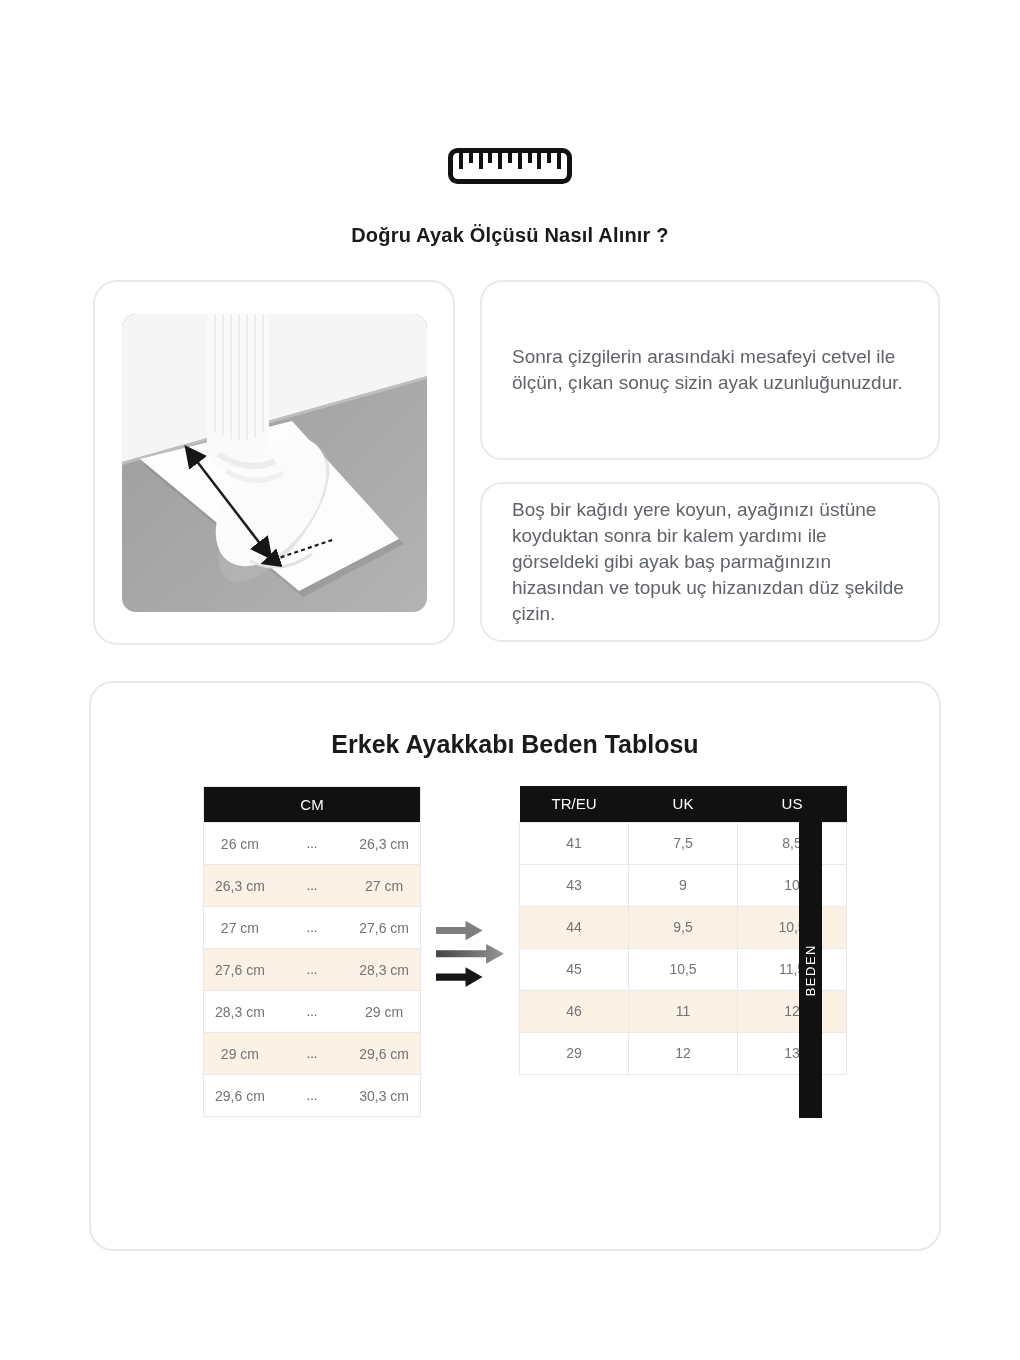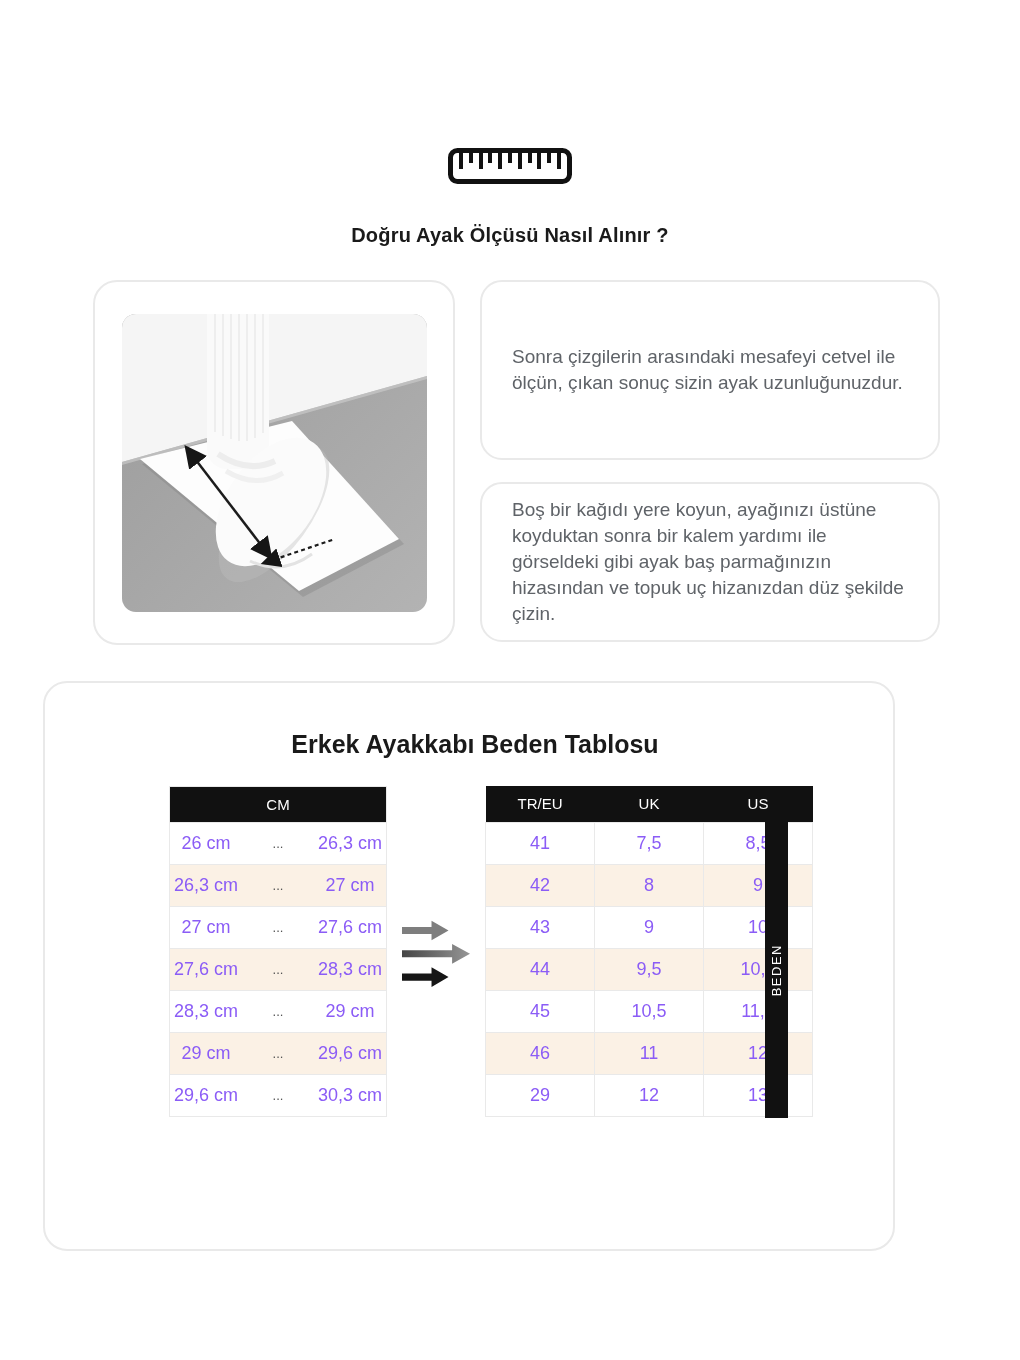--- a/index.html
+++ b/index.html
@@ -24,31 +24,31 @@
   }
   .photo-card { width:362px; height:365px; display:flex; align-items:center; justify-content:center; }
   .photo { width:305px; height:298px; border-radius:14px; overflow:hidden; }
   .photo svg { display:block; }
   .text-col { width:460px; display:flex; flex-direction:column; gap:22px; }
   .text-card { border-radius:22px; display:flex; align-items:center; padding:24px 30px; }
   .text-card.first  { height:160px; }
   .text-card.second { height:180px; }
   .text-card p { font-size:19px; line-height:26px; color:var(--body-text, #5f6368); }
 
-  .big-card { margin:36px 0 0 43px; width:852px; height:570px;padding-left:12px; }
+  .big-card { margin:36px 0 0 89px; width:852px; height:570px; }
   .section-title { margin-top:47px; text-align:center; font-size:25px; font-weight:bold; color:var(--title-text, #1a1a1a); }
   .tables { margin-top:27px; display:flex; align-items:flex-start; padding-left:112px; }
 
   table { border-collapse:collapse; table-layout:fixed; }
   th {
     background:var(--header-bg, #111);
     color:var(--header-text, #fff);
     font-size:15px; font-weight:500; height:36px;
   }
-  td { height:42px; font-size:18px; font-weight:500; color:#8b5cf6; text-align:center; background:#fff; }
+  td { height:42px; font-size:14px; font-weight:500; color:#737373; text-align:center; background:#fff; }
   tr.alt td { background:var(--accent-row, #fbf1e5); }
 
   .cm-table { width:218px; border:1px solid var(--border, #e4e4e4); }
   .cm-table td { border-top:1px solid var(--border, #e4e4e4); }
   .cm-table td.sep { font-size:13px; color:#555; }
   .cm-table td:nth-child(1), .cm-table td:nth-child(3) { width:42%; }
   .cm-table td:nth-child(2) { width:16%; }
 
   .arrows-wrap { width:68px; margin:0 15px; align-self:center; display:flex; justify-content:center; }
 
@@ -218,25 +218,20 @@
                 <th>UK</th>
                 <th>US</th>
               </tr>
           </thead>
           <tbody>
               <tr>
                 <td>41</td>
                 <td>7,5</td>
                 <td>8,5</td>
               </tr>
-              <tr class="alt">
-                <td>42</td>
-                <td>8</td>
-                <td>9</td>
-              </tr>
               <tr>
                 <td>43</td>
                 <td>9</td>
                 <td>10</td>
               </tr>
               <tr class="alt">
                 <td>44</td>
                 <td>9,5</td>
                 <td>10,5</td>
               </tr>

